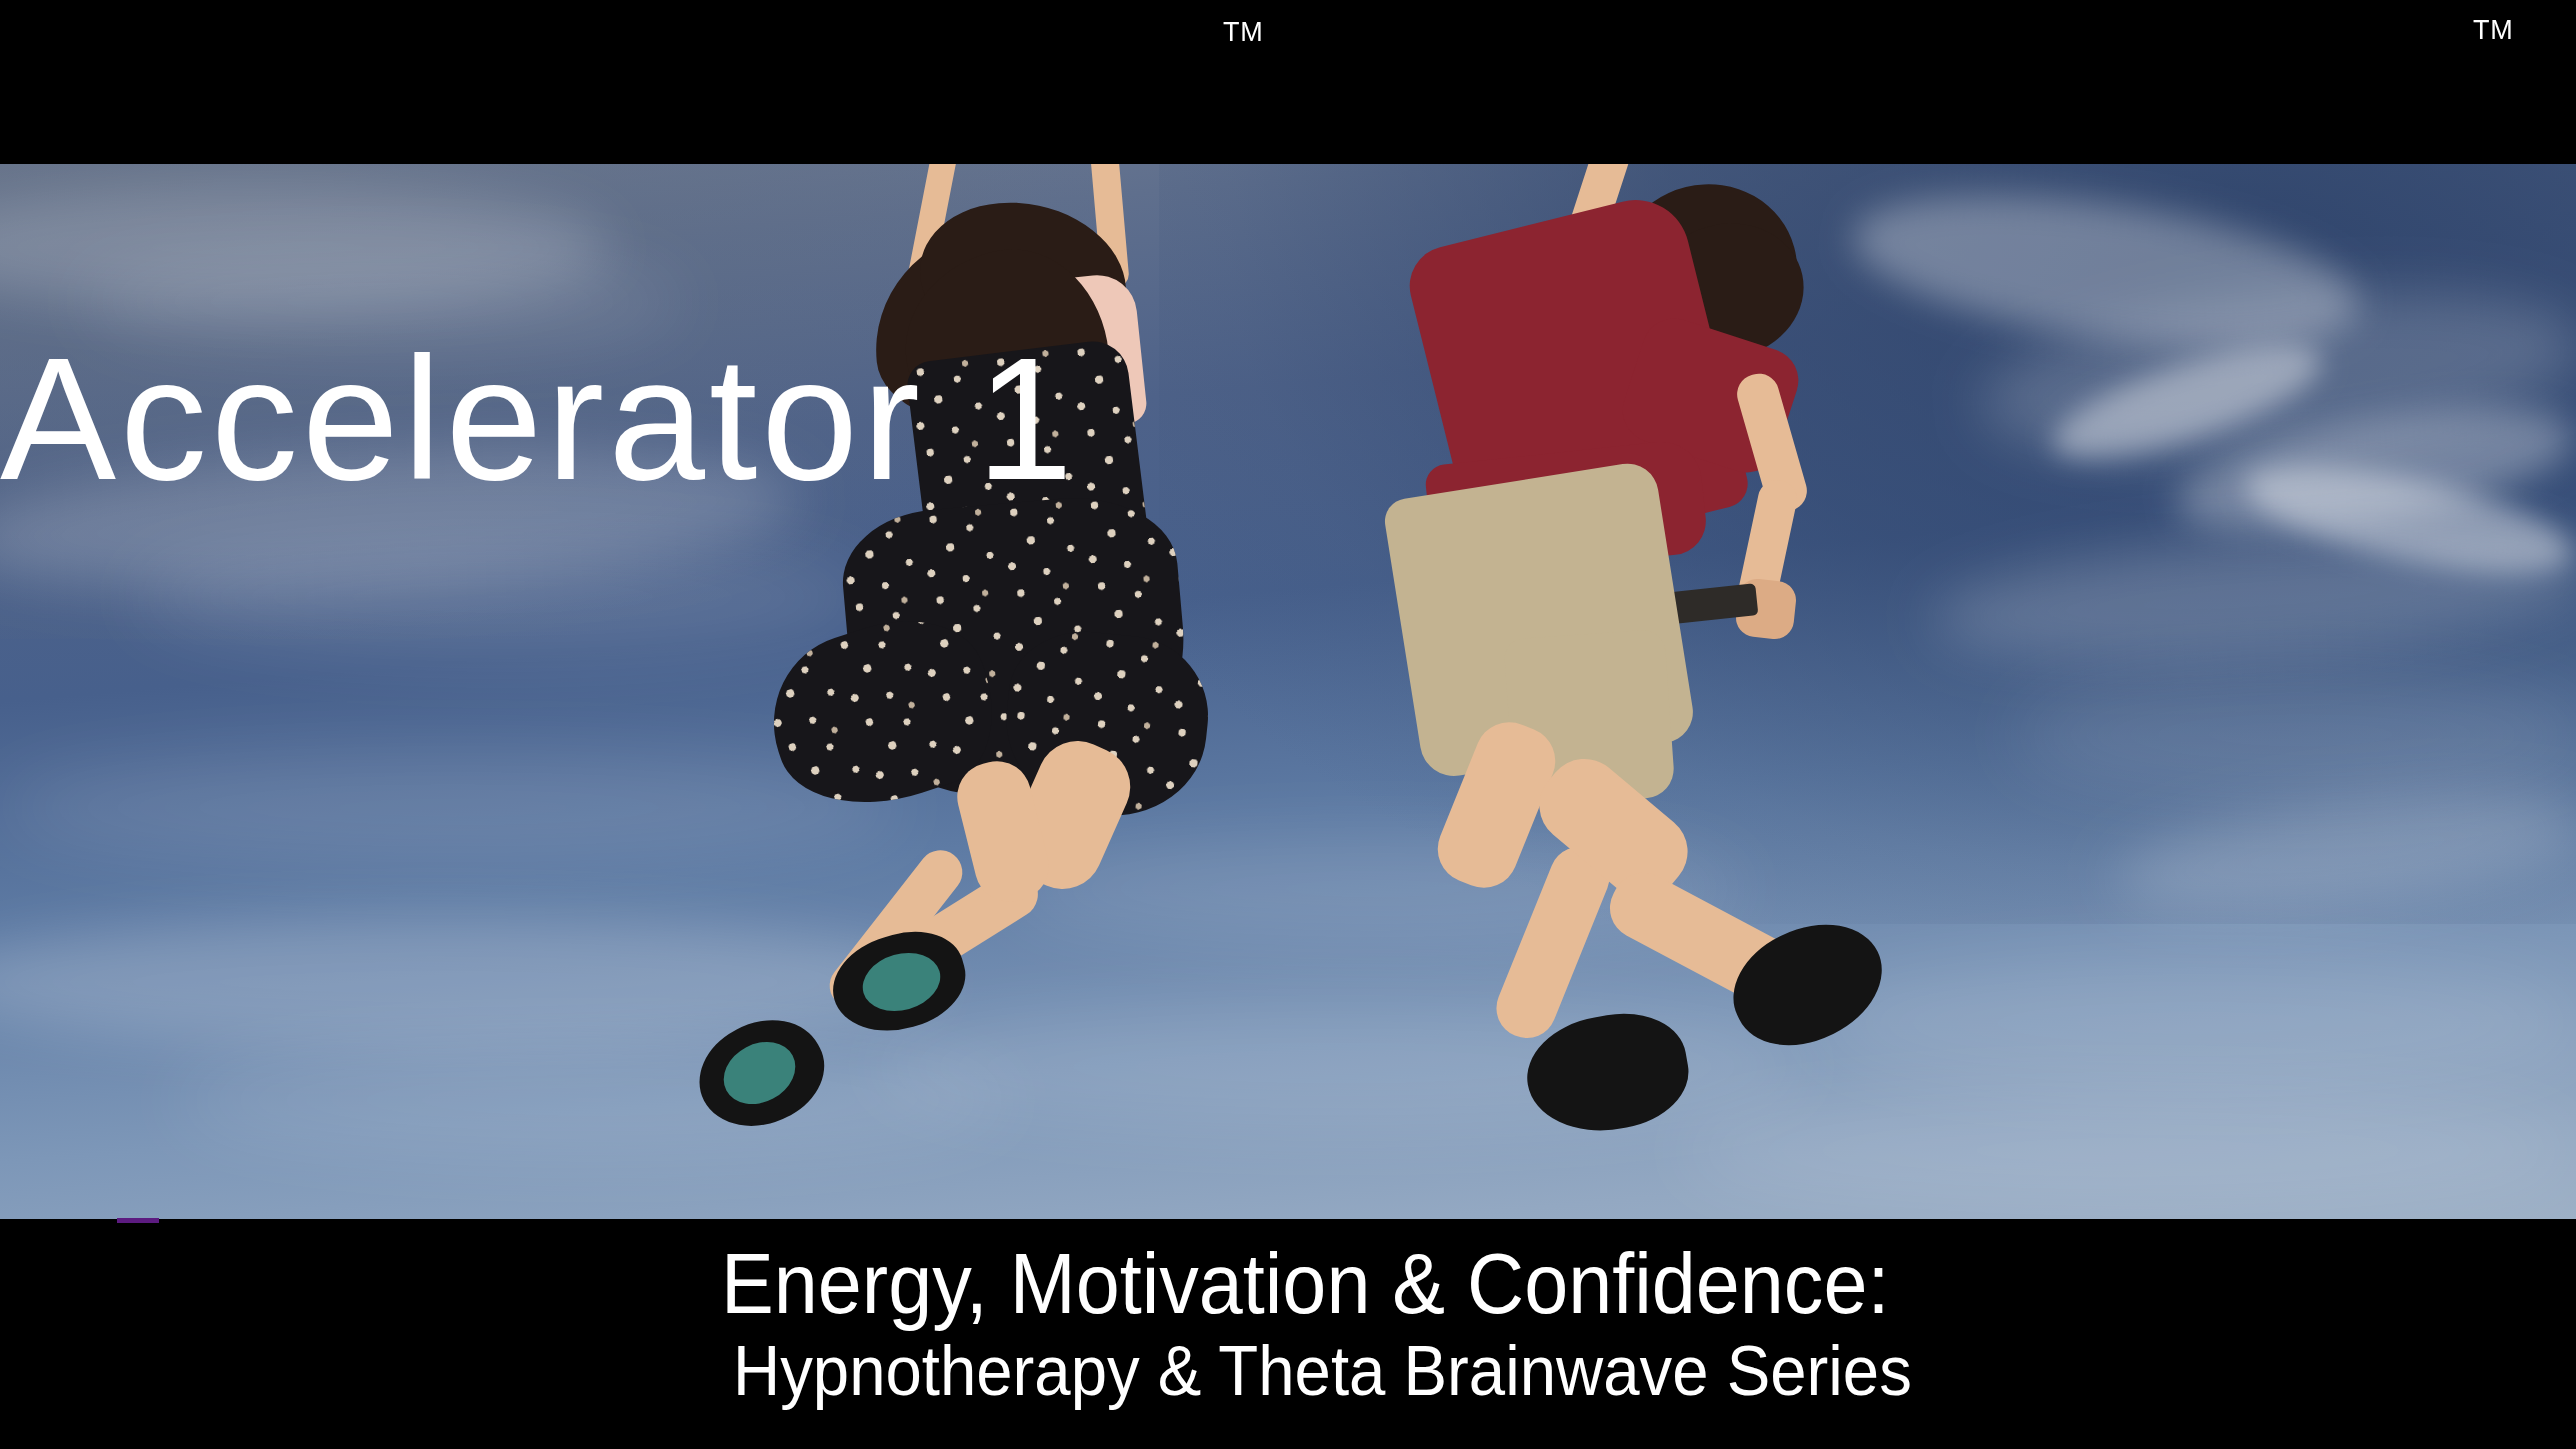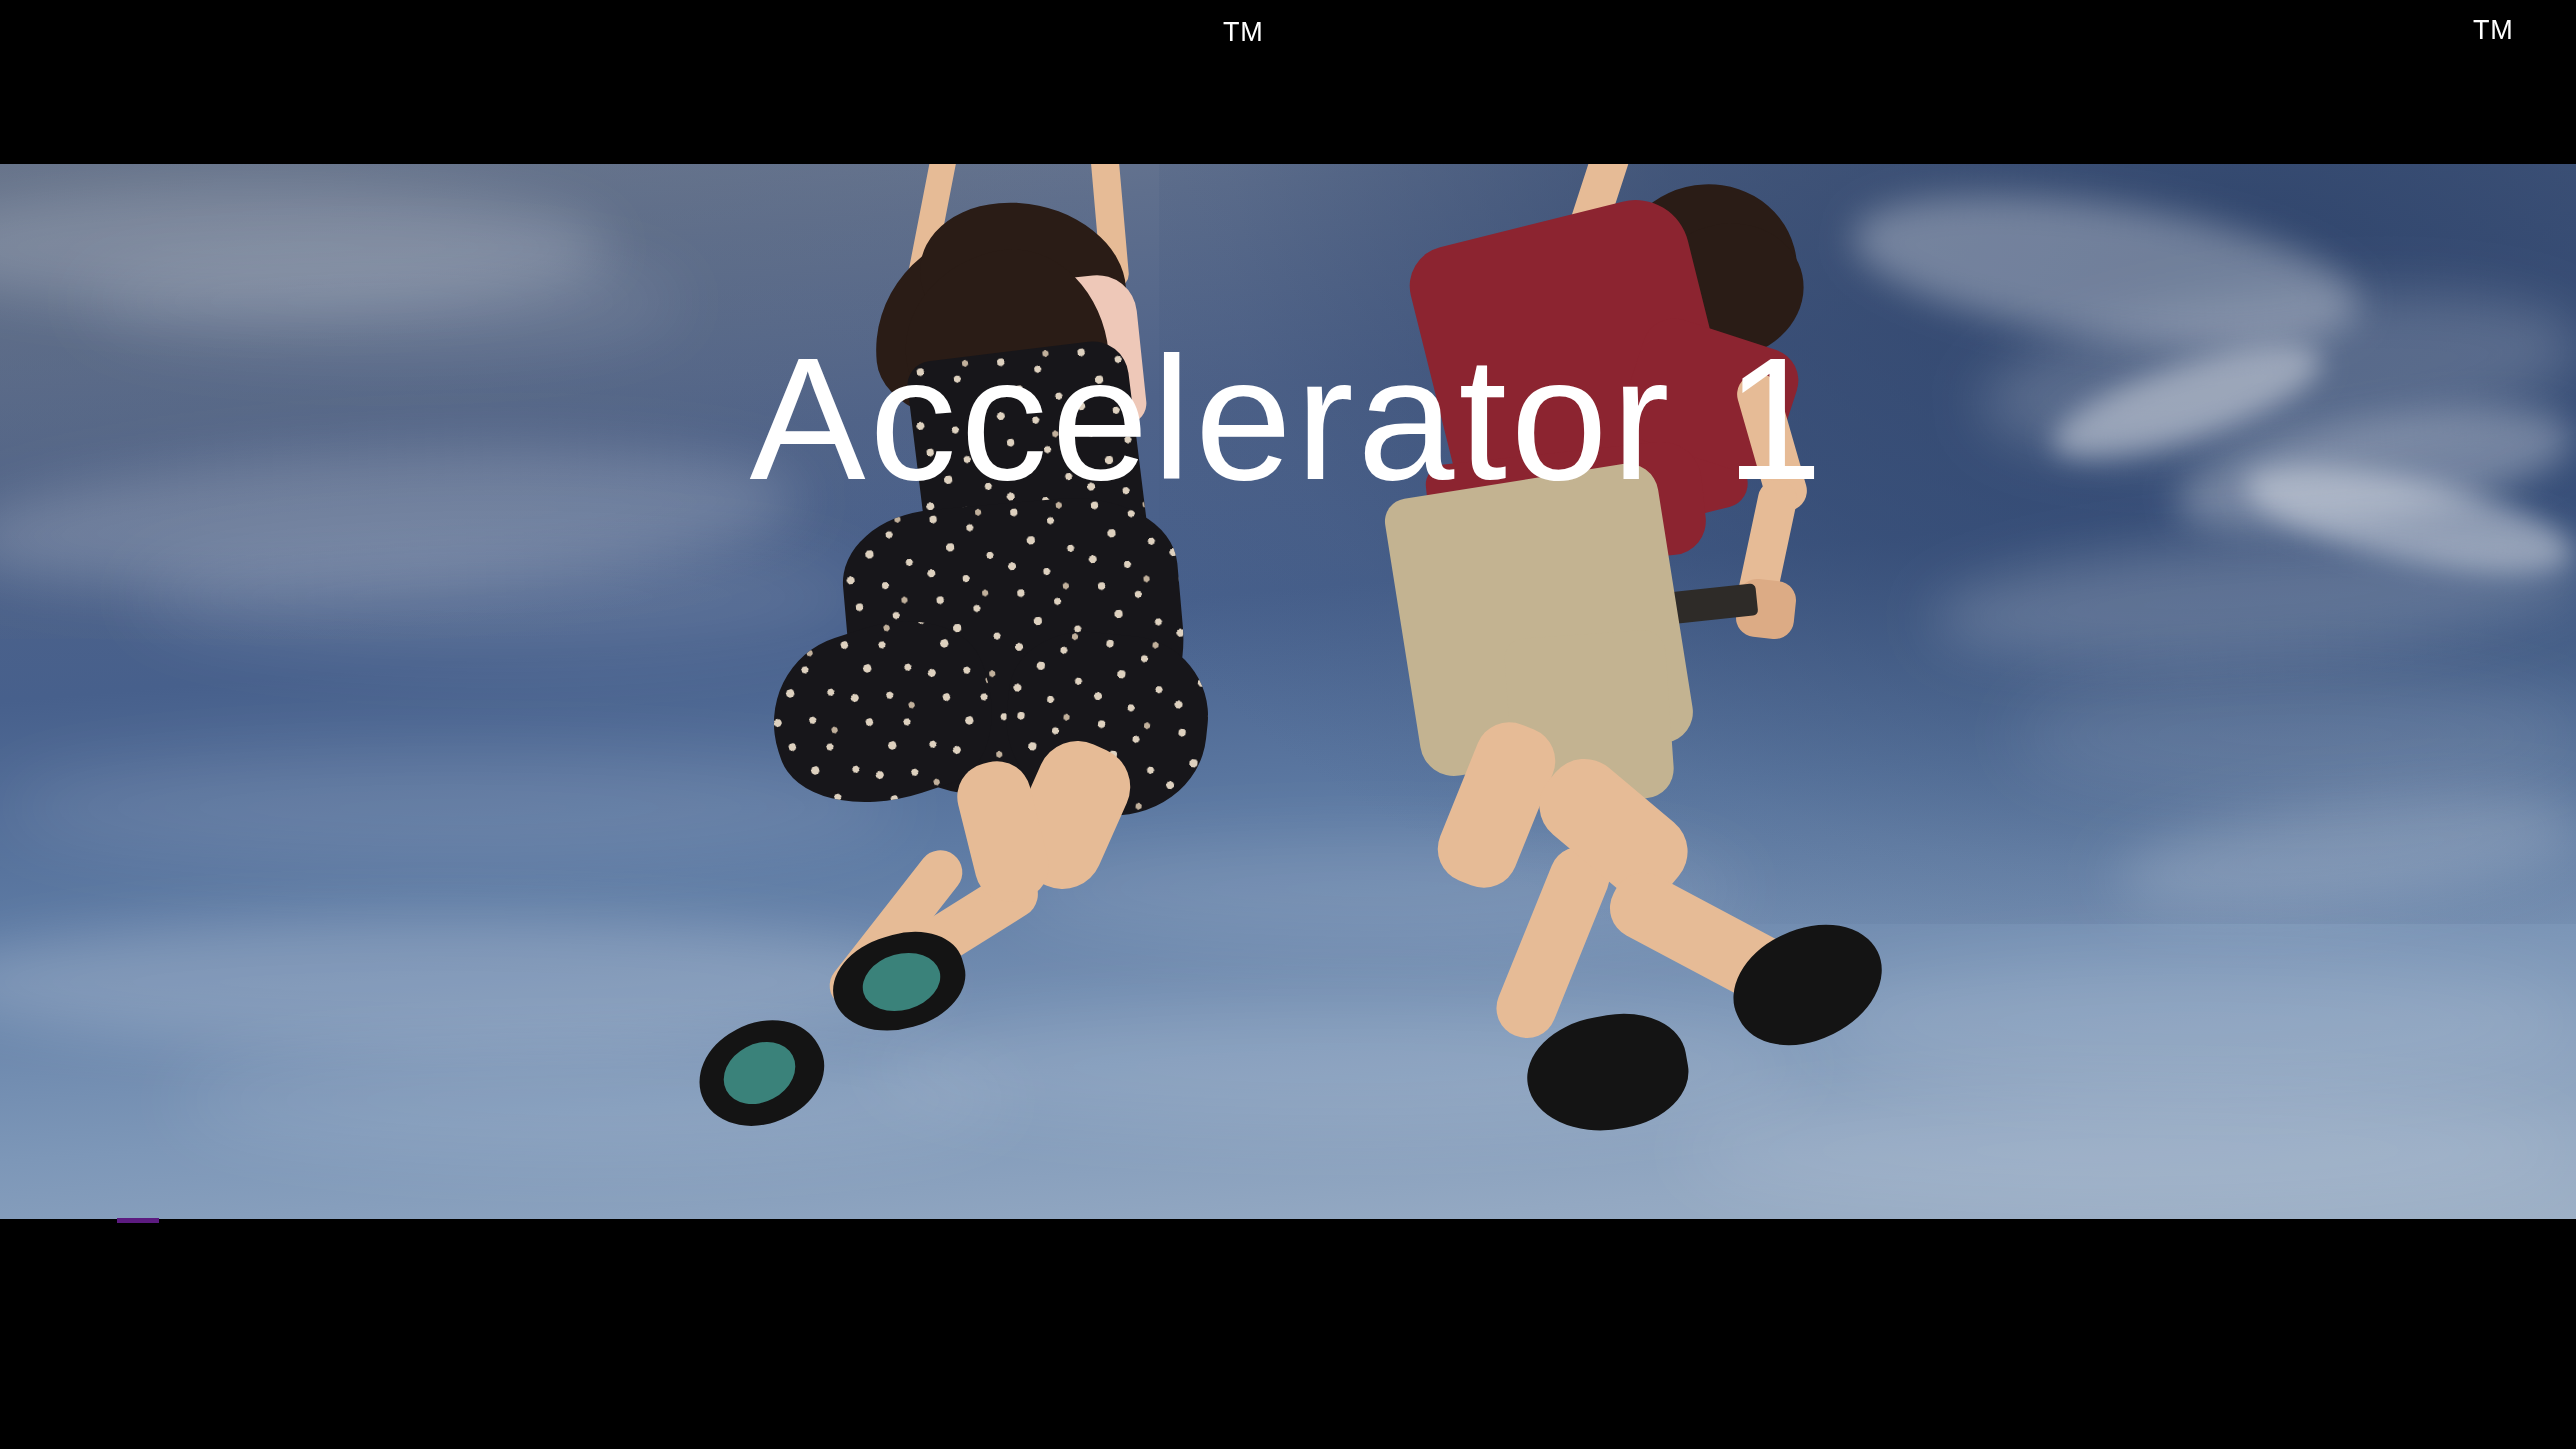--- a/index.html
+++ b/index.html
@@ -172,21 +172,21 @@
   .sandal-dark { background: #141414; }
   .sandal-teal { background: #3e8e85; }
   .phone { background: #2e2b28; }
 
   
   #main-title {
     position: absolute;
     left: 0;
     top: 332px;
     width: 2576px;
-    text-align: center;
+    text-align: left;
     font-family: "Liberation Sans", sans-serif;
     font-size: 174px;
     font-weight: 300;
     color: #ffffff;
     line-height: 1;
     letter-spacing: 4px;
     white-space: nowrap;
     z-index: 30;
   }
 
@@ -365,15 +365,19 @@
 
   <div id="main-title">Accelerator 1</div>
 
   <div id="tm-logo" class="tm-mark">TM</div>
   <div id="tm-title" class="tm-mark">TM</div>
 
   <div id="purple-artifact"></div>
   <div id="bottom-bar"></div>
 
 
+  <div id="bottom-text">
+    <div id="bottom-line1">Energy, Motivation &amp; Confidence:</div>
+    <div id="bottom-line2">Hypnotherapy &amp; Theta Brainwave Series</div>
+  </div>
 
 </div>
 
 
 </body></html>

